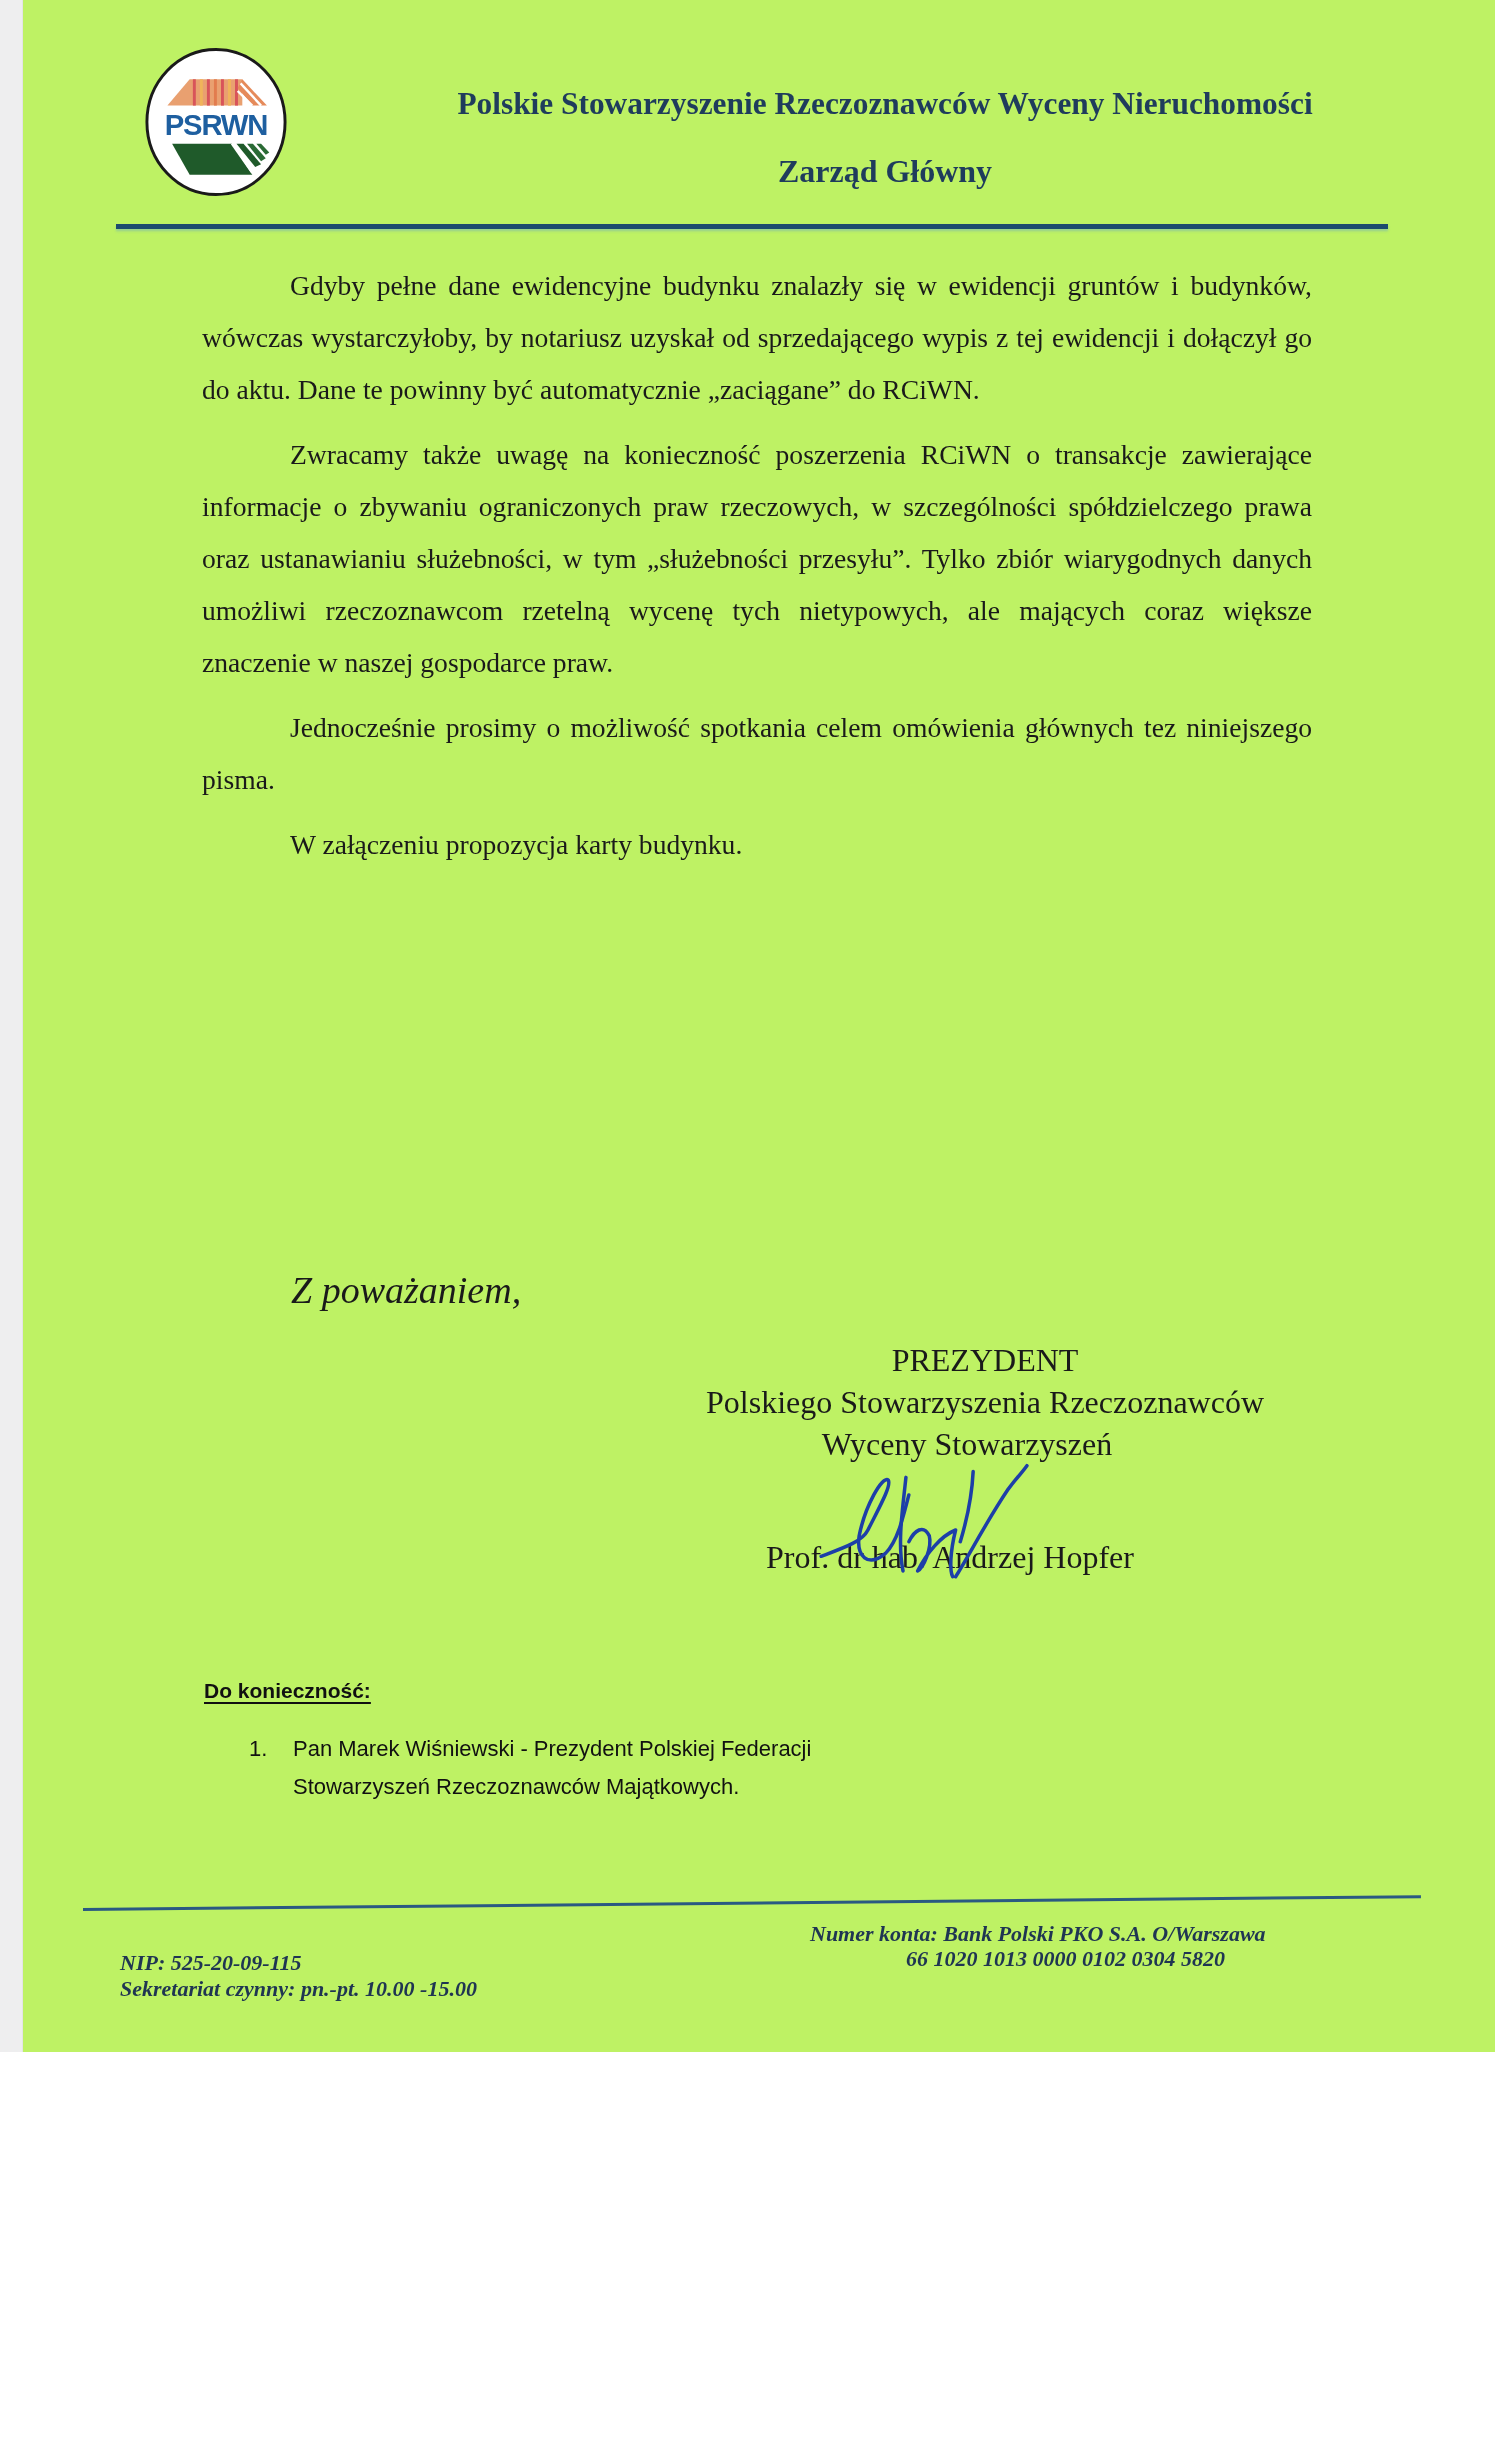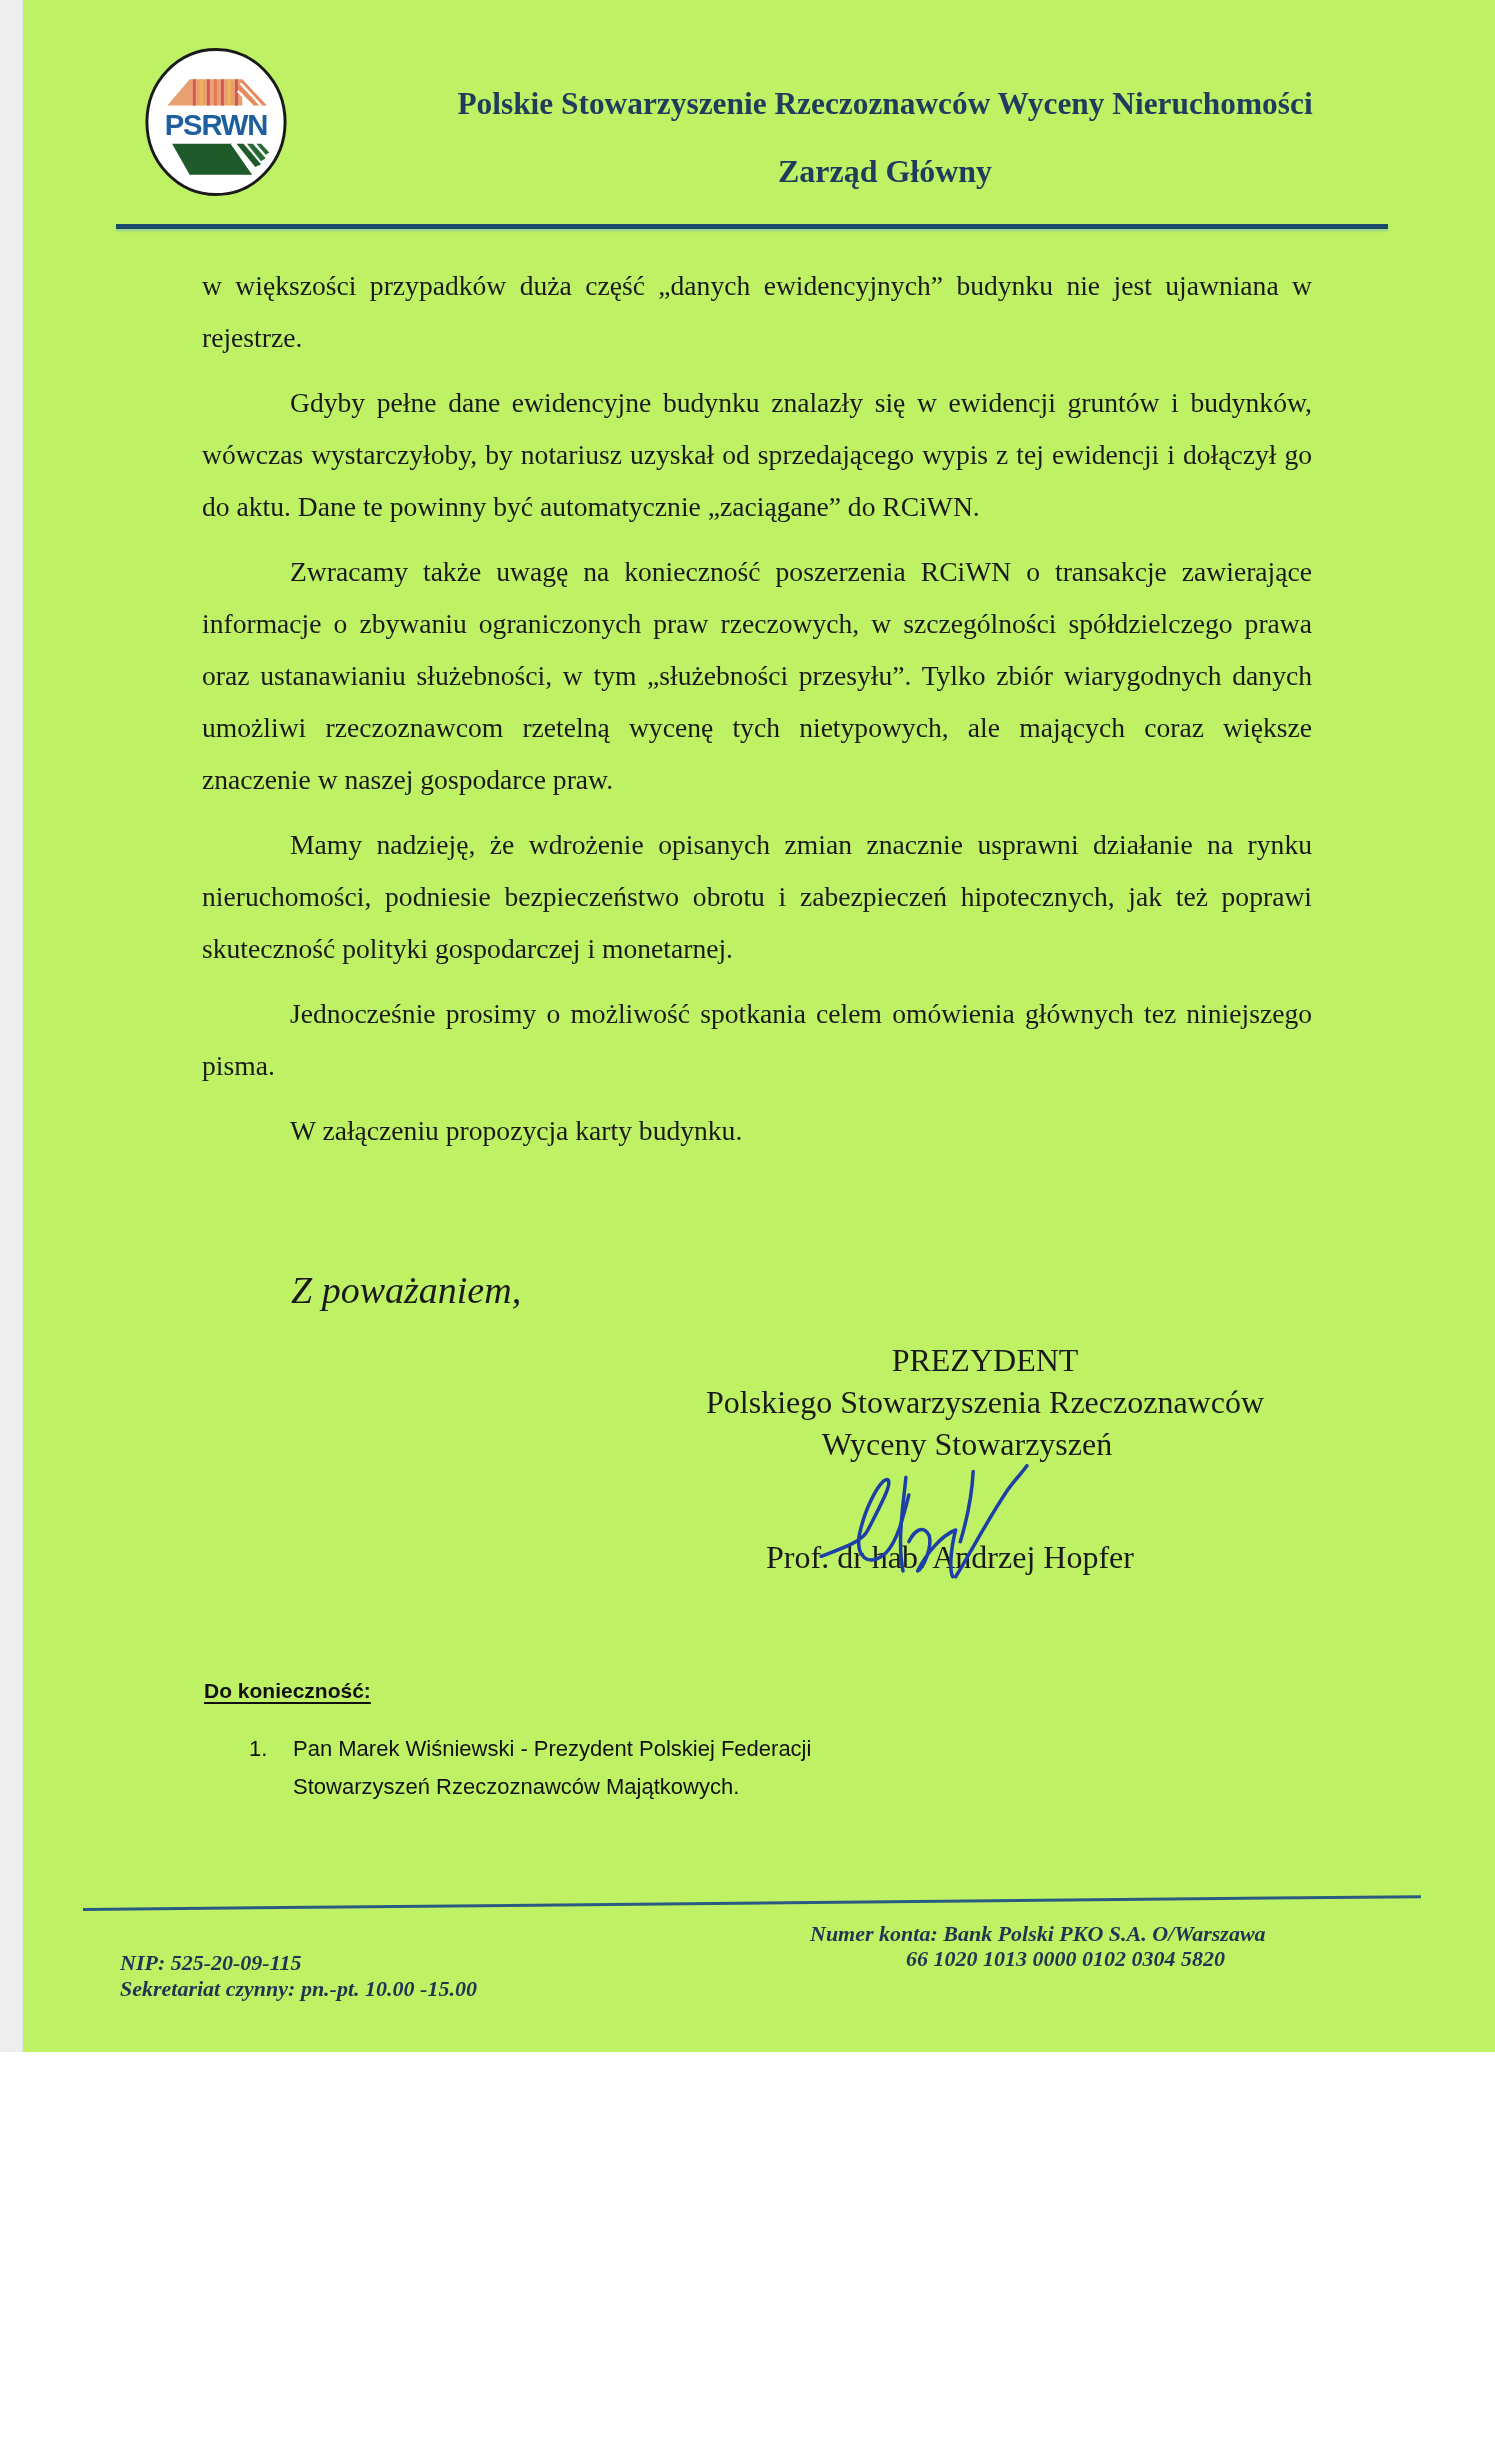--- a/index.html
+++ b/index.html
@@ -114,24 +114,22 @@
     <polygon points="158,165 170,165 200,200 190,205" fill="#1f5a2a"></polygon>
     <polygon points="176,165 186,165 208,190 200,195" fill="#2a6a35"></polygon>
     <polygon points="192,165 200,165 214,180 208,184" fill="#2a6a35"></polygon>
   </svg>
 
   <div class="org-title">Polskie Stowarzyszenie Rzeczoznawców Wyceny Nieruchomości</div>
   <div class="org-subtitle">Zarząd Główny</div>
   <div class="header-rule"></div>
 
   <div class="body-text" style="top: 260px;">
-    <p class="no-indent">w większości przypadków duża część „danych ewidencyjnych” budynku nie jest ujawniana w rejestrze.</p>
     <p>Gdyby pełne dane ewidencyjne budynku znalazły się w ewidencji gruntów i budynków, wówczas wystarczyłoby, by notariusz uzyskał od sprzedającego wypis z tej ewidencji i dołączył go do aktu. Dane te powinny być automatycznie „zaciągane” do RCiWN.</p>
     <p>Zwracamy także uwagę na konieczność poszerzenia RCiWN o transakcje zawierające informacje o zbywaniu ograniczonych praw rzeczowych, w szczególności spółdzielczego prawa oraz ustanawianiu służebności, w tym „służebności przesyłu”. Tylko zbiór wiarygodnych danych umożliwi rzeczoznawcom rzetelną wycenę tych nietypowych, ale mających coraz większe znaczenie w naszej gospodarce praw.</p>
-    <p>Mamy nadzieję, że wdrożenie opisanych zmian znacznie usprawni działanie na rynku nieruchomości, podniesie bezpieczeństwo obrotu i zabezpieczeń hipotecznych, jak też poprawi skuteczność polityki gospodarczej i monetarnej.</p>
     <p>Jednocześnie prosimy o możliwość spotkania celem omówienia głównych tez niniejszego pisma.</p>
     <p>W załączeniu propozycja karty budynku.</p>
   </div>
 
   <div class="closing">Z poważaniem,</div>
   <div class="sig-block" style="top: 1344px;">PREZYDENT</div>
   <div class="sig-block" style="top: 1386px;">Polskiego Stowarzyszenia Rzeczoznawców</div>
   <div class="sig-block" style="top: 1428px; left: 674px;">Wyceny Stowarzyszeń</div>
   <div class="sig-block" style="top: 1541px; left: 657px;">Prof. dr hab. Andrzej Hopfer</div>
 

